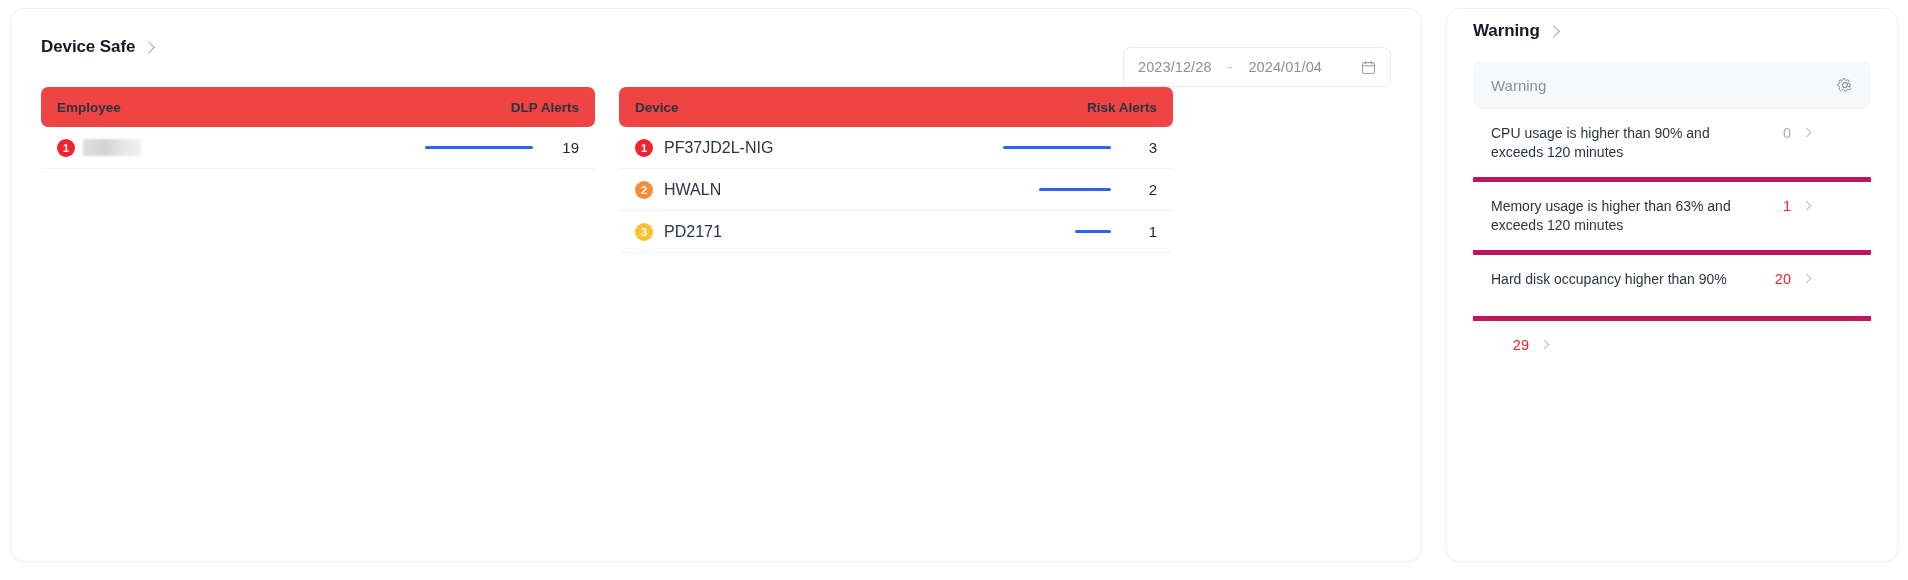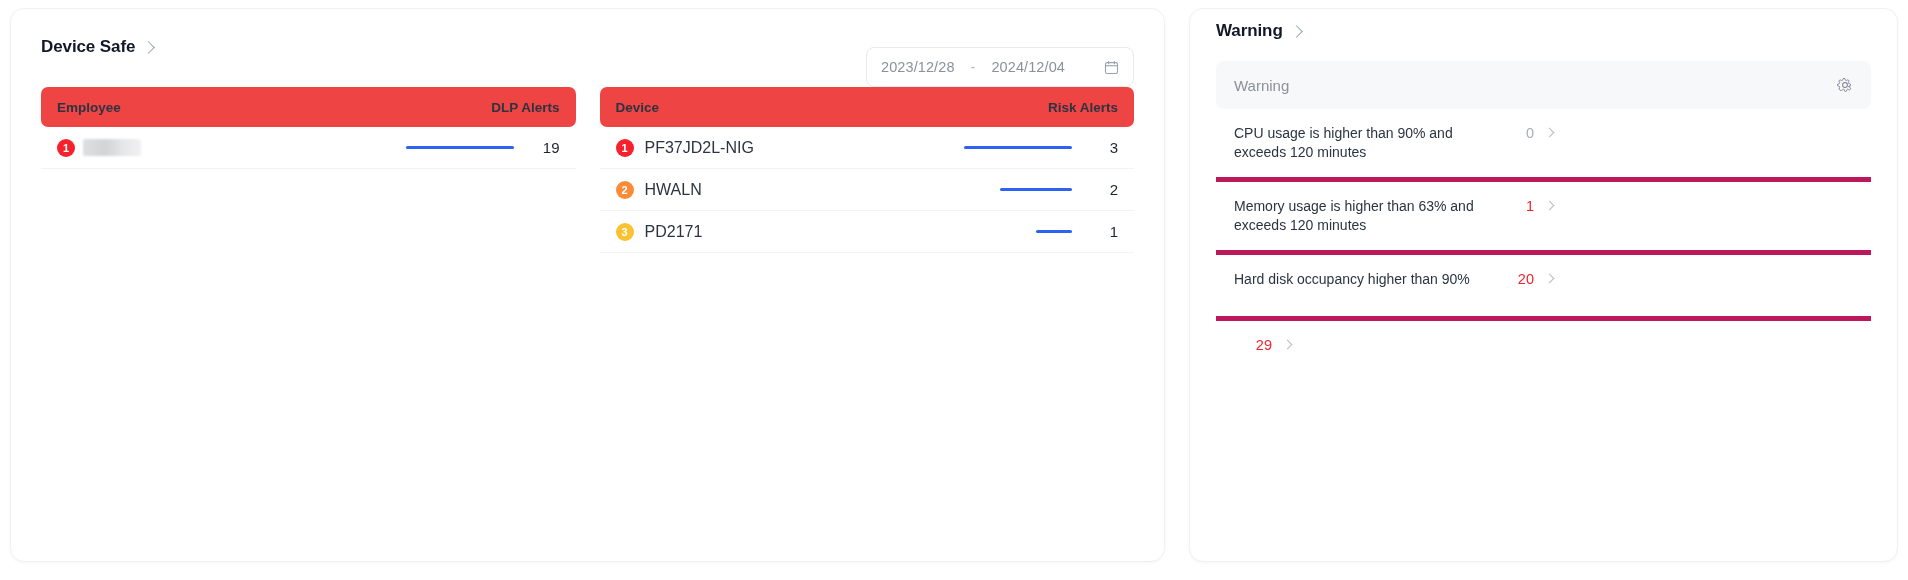--- a/index.html
+++ b/index.html
@@ -16,21 +16,21 @@
     padding: 8px 10px 18px 10px;
   }
 
   
   .card {
     background: #ffffff;
     border: 1px solid #f0f1f3;
     border-radius: 14px;
     box-shadow: 0 1px 3px rgba(16,24,40,0.04);
   }
-  .card-left { width: 1155px; padding: 28px 30px 0 30px; position: relative; }
+  .card-left { width: 1412px; padding: 28px 30px 0 30px; position: relative; }
   .card-right { flex: 1; padding: 12px 26px 0 26px; }
 
   
   .card-title-row { display: flex; align-items: center; gap: 9px; }
   .card-title {
     font-size: 17px; font-weight: 700; color: #111827; letter-spacing: -0.1px;
   }
   .chev-right {
     width: 9px; height: 9px;
     border-top: 1.6px solid #9aa3af;
@@ -161,21 +161,21 @@
   <div class="card card-left">
 
     <div class="card-title-row">
       <span class="card-title">Device Safe</span>
       <span class="chev-right"></span>
     </div>
 
     <div class="date-picker">
       <span class="date-val">2023/12/28</span>
       <span class="date-sep">-</span>
-      <span class="date-val">2024/12/04</span>
+      <span class="date-val">2024/01/04</span>
       <span class="cal-icon">
         <svg width="15" height="15" viewBox="0 0 16 16" fill="none">
           <rect x="1.6" y="2.8" width="12.8" height="11.6" rx="1.6" stroke="#9aa3af" stroke-width="1.2"></rect>
           <path d="M1.6 6.1h12.8" stroke="#9aa3af" stroke-width="1.2"></path>
           <path d="M4.9 1.6v2.4M11.1 1.6v2.4" stroke="#9aa3af" stroke-width="1.2" stroke-linecap="round"></path>
         </svg>
       </span>
     </div>
 
     <div class="tables">

